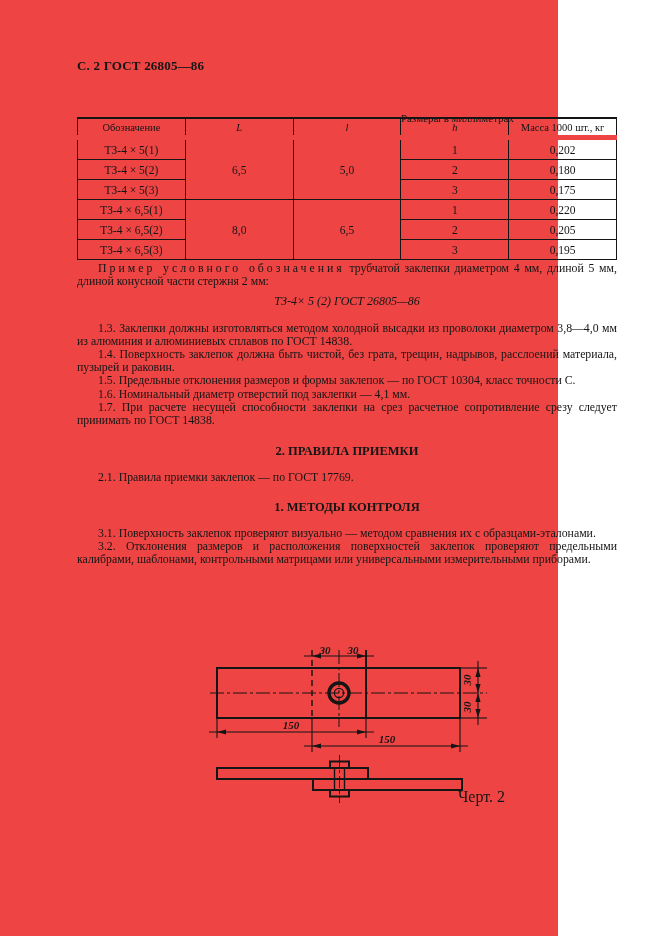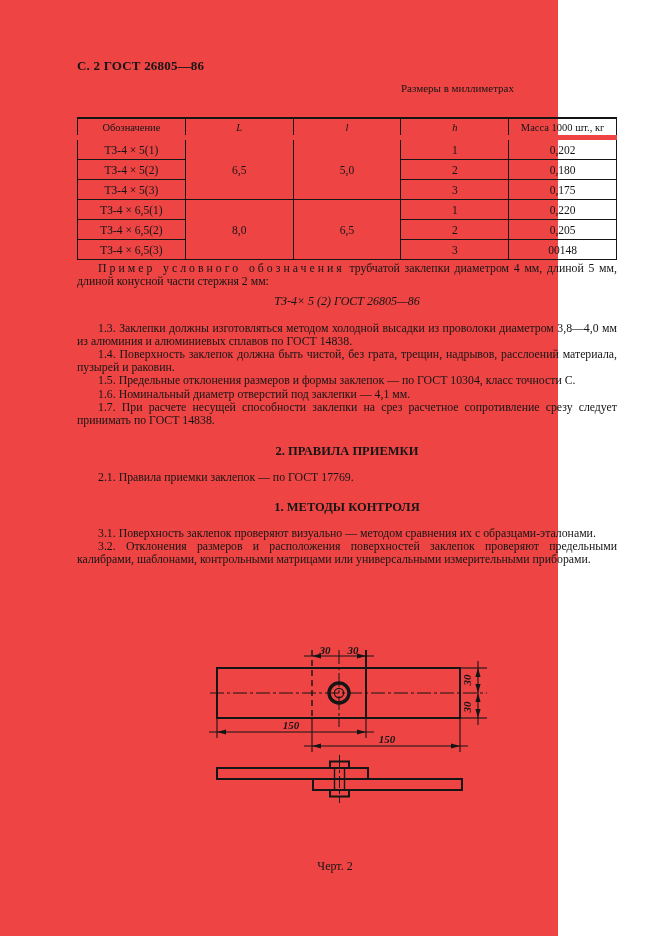--- a/index.html
+++ b/index.html
@@ -8,21 +8,21 @@
     font-family:"Liberation Serif","DejaVu Serif",serif; color:#151515;
     -webkit-font-smoothing:antialiased;
   }
   .page { position:relative; width:558px; height:936px; background:#ef4444; }
 
   .page-header {
     position:absolute; left:77px; top:58px;
     font-size:13px; font-weight:bold; letter-spacing:.2px;
   }
   .units-note {
-    position:absolute; right:44px; top:82px; font-size:11px;
+    position:absolute; right:44px; top:112px; font-size:11px;
   }
 
   table.spec {
     position:absolute; left:77px; top:117px; width:540px;
     border-collapse:collapse; table-layout:fixed;
   }
   table.spec th, table.spec td {
     border:1.2px solid #151515; text-align:center; vertical-align:middle;
     padding:0 2px;
   }
@@ -54,22 +54,22 @@
   .sh3 { margin-top:16px !important; }
   .after-heading { margin-top:13px !important; }
 
   .figure-wrap { position:absolute; left:165px; top:643px; width:340px; }
   .figure-wrap svg { display:block; }
   .dim-label {
     font-family:"Liberation Serif",serif; font-style:italic; font-weight:bold;
     font-size:11px; fill:#151515;
   }
   .fig-caption {
-    position:absolute; left:165px; top:859px; width:340px;
-    text-align:center; font-size:12px;
+    position:absolute; left:165px; top:788px; width:340px;
+    text-align:right; font-size:16px;
   }
 </style>
 </head>
 <body>
 
 <div class="page">
 
   <div class="page-header">С. 2 ГОСТ 26805—86</div>
 
   <div class="units-note">Размеры в миллиметрах</div>
@@ -110,21 +110,21 @@
         <td>0,220</td>
       </tr>
       <tr>
         <td>ТЗ-4 × 6,5(2)</td>
         <td>2</td>
         <td>0,205</td>
       </tr>
       <tr>
         <td>ТЗ-4 × 6,5(3)</td>
         <td>3</td>
-        <td>00148</td>
+        <td>0,195</td>
       </tr>
     </tbody>
   </table>
 
   <div class="body-text">
     <p class="para"><span class="spaced">Пример условного обозначения</span><span> трубчатой заклепки диаметром 4 мм, длиной 5 мм, длиной конусной части стержня 2 мм:</span></p>
     <p class="designation-line">ТЗ-4× 5 (2) ГОСТ 26805—86</p>
 
     <p class="clause mt">1.3. Заклепки должны изготовляться методом холодной высадки из проволоки диаметром 3,8—4,0 мм из алюминия и алюминиевых сплавов по ГОСТ 14838.</p>
     <p class="clause">1.4. Поверхность заклепок должна быть чистой, без грата, трещин, надрывов, расслоений материала, пузырей и раковин.</p>

